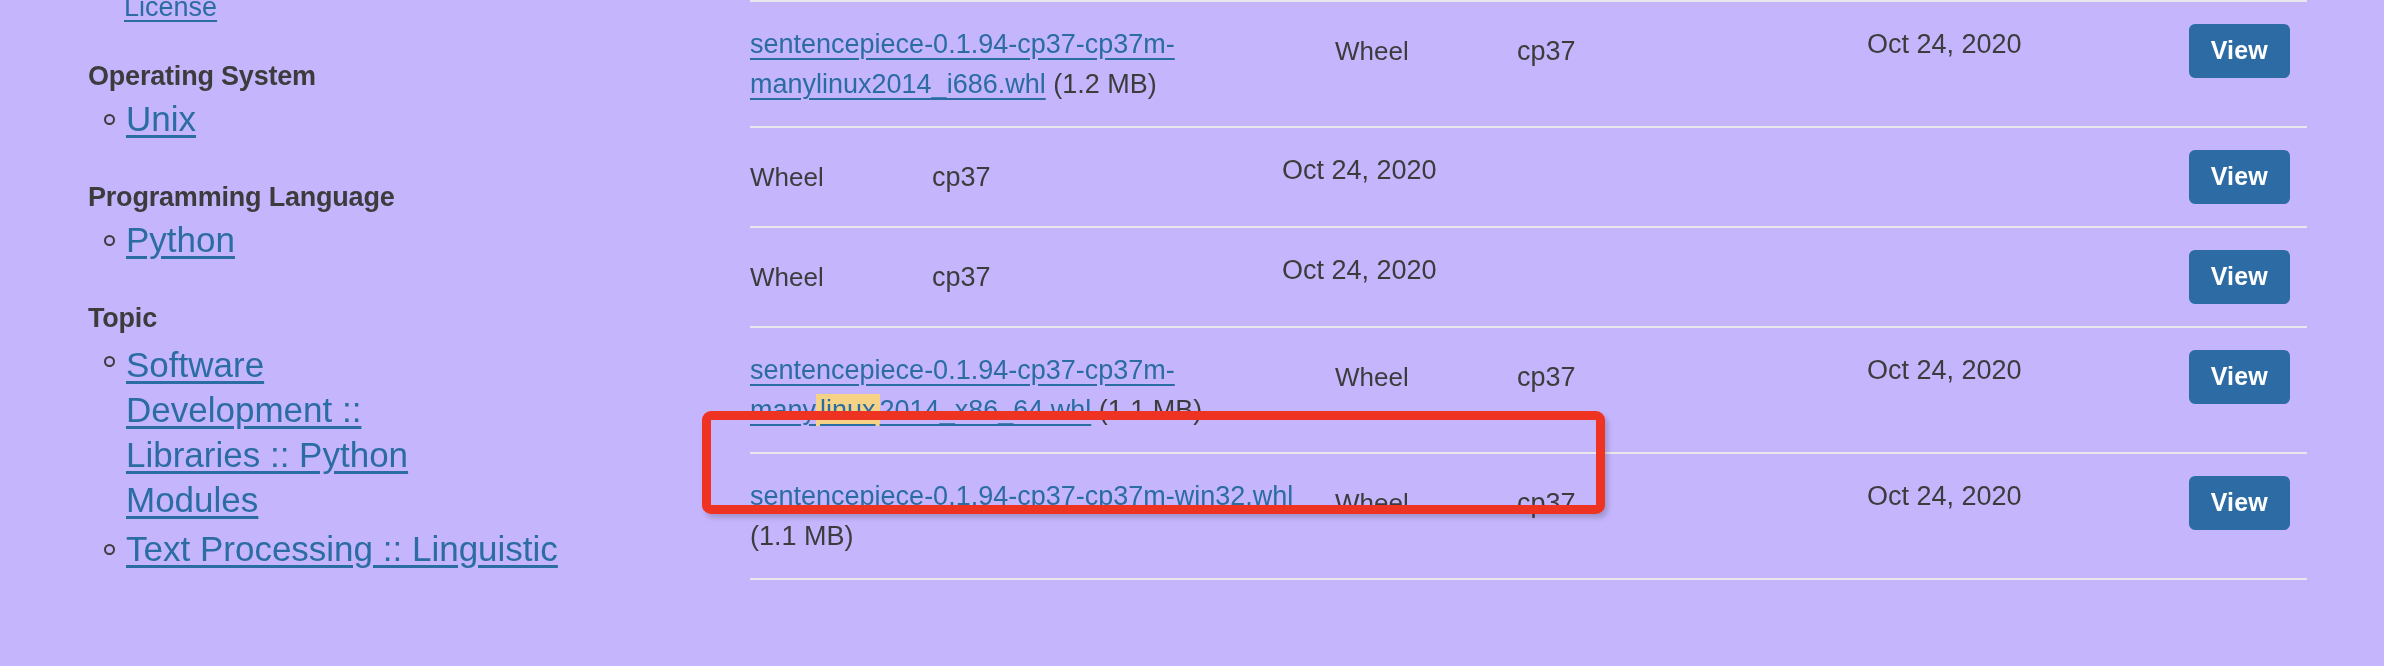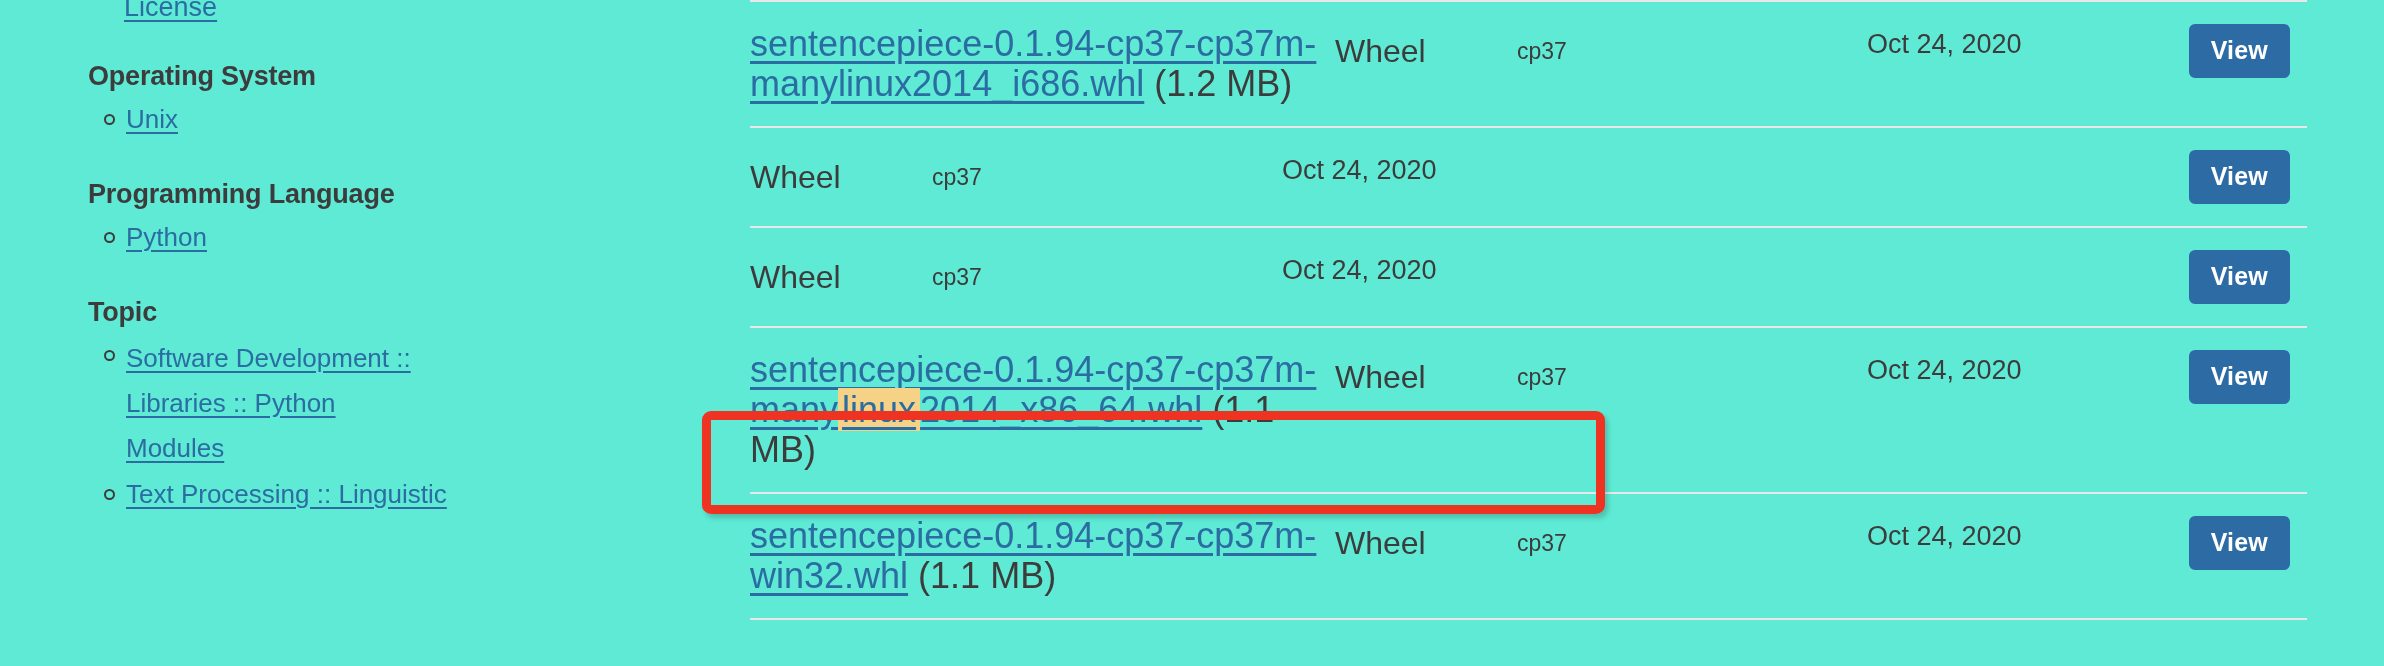--- a/index.html
+++ b/index.html
@@ -9,21 +9,21 @@
     height: 666px;
     overflow: hidden;
     background: #fbfbfc;
     font-family: "Liberation Sans", sans-serif;
   }
 
   #page {
     position: relative;
     width: 2384px;
     height: 666px;
-    background: #5eead4;
+    background: #c4b5fd;
   }
 
   
   #sidebar {
     position: absolute;
     left: 0;
     top: 0;
     width: 660px;
     height: 666px;
     padding-left: 88px;
@@ -69,21 +69,21 @@
     top: 14px;
     width: 11px;
     height: 11px;
     border: 2px solid #3c3c3c;
     border-radius: 50%;
     background: transparent;
   }
 
   .sb-item-link {
     color: #2b6ca3;
-    font-size: 26px;
+    font-size: 35px;
     text-decoration: underline;
     text-underline-offset: 4px;
     display: inline;
   }
 
   .sb-item-link.wrap {
     display: inline-block;
     max-width: 300px;
     line-height: 45px;
   }
@@ -102,21 +102,21 @@
     align-items: flex-start;
     border-top: 2px solid #e8e8ea;
     min-height: 86px;
   }
   .trow:first-child { border-top: 2px solid #e8e8ea; }
   .trow:last-child { border-bottom: 2px solid #e8e8ea; }
 
   .c-file {
     width: 585px;
     padding: 22px 0 22px 0;
-    font-size: 36px;
+    font-size: 27px;
     line-height: 40px;
     color: #3c3c3c;
   }
 
   .c-file a {
     color: #2b6ca3;
     text-decoration: underline;
     text-underline-offset: 5px;
   }
 
@@ -124,29 +124,29 @@
     background: #f5d285;
     color: #2b6ca3;
     padding: 1px 4px;
   }
 
   .fsize { color: #3c3c3c; }
 
   .c-type {
     width: 182px;
     padding: 30px 0 22px 0;
-    font-size: 32px;
+    font-size: 26px;
     line-height: 38px;
     color: #3c3c3c;
   }
 
   .c-pyver {
     width: 350px;
     padding: 30px 0 22px 0;
-    font-size: 23px;
+    font-size: 27px;
     line-height: 38px;
     color: #3c3c3c;
   }
 
   .c-date {
     width: 262px;
     padding: 22px 0 22px 0;
     font-size: 27px;
     line-height: 40px;
     color: #3c3c3c;

